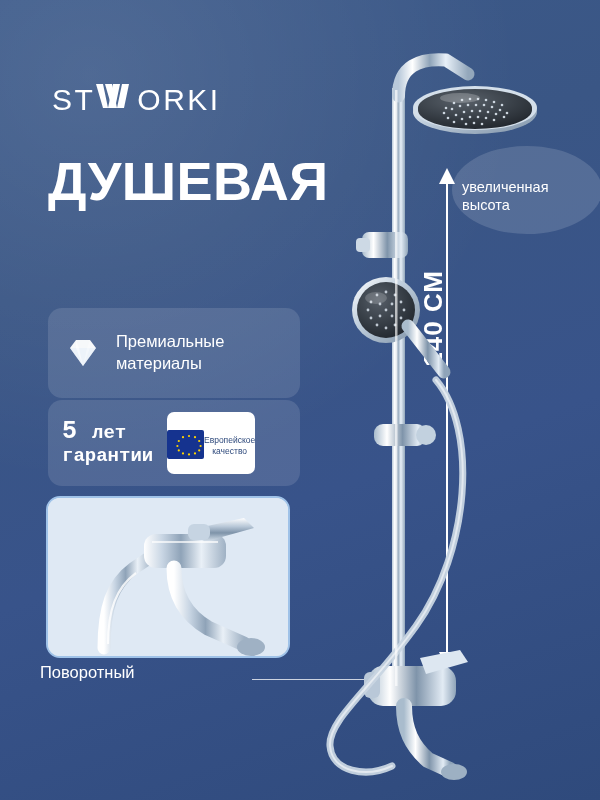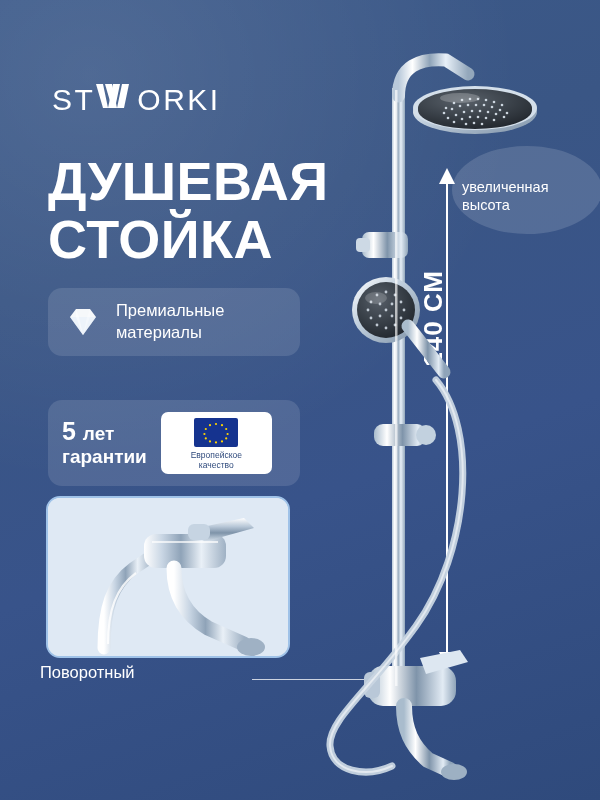--- a/index.html
+++ b/index.html
@@ -55,56 +55,56 @@
   }
   .headline .l2 { display: block; }
 
   
   .card {
     position: absolute;
     background: rgba(255,255,255,0.12);
     border-radius: 14px;
   }
   .card-materials {
-    left: 48px; top: 288px;
-    width: 252px; height: 68px;
+    left: 48px; top: 308px;
+    width: 252px; height: 90px;
     display: flex;
     align-items: center;
     padding: 0 16px;
   }
   .diamond-icon { width: 38px; height: 38px; flex: 0 0 38px; margin-right: 14px; }
   .card-materials .txt {
     color: #ffffff;
     font-size: 16.5px;
     line-height: 1.32;
     font-weight: normal;
   }
 
   
   .card-warranty {
     left: 48px; top: 400px;
     width: 252px; height: 86px;
     display: flex;
     align-items: center;
     padding: 0 14px;
   }
-  .warranty-text { color: #fff; }
+  .warranty-text { color: #fff; font-family: Liberation Mono, monospace; }
   .warranty-text .big {
     font-size: 25px; font-weight: bold; line-height: 1.1;
   }
   .warranty-text .small {
     font-size: 19px; font-weight: bold; line-height: 1.15; text-align: center;
   }
   .eu-badge {
     margin-left: 14px;
-    width: 111px; height: 62px;
+    width: 88px; height: 62px;
     background: #ffffff;
     border-radius: 7px;
     display: flex;
-    flex-direction: column;
+    flex-direction: row;
     align-items: center;
     justify-content: center;
     padding-top: 2px;
   }
   .eu-flag {
     width: 44px; height: 29px;
     background: #15338f;
     border-radius: 2px;
     position: relative;
   }
@@ -196,21 +196,20 @@
         <polygon points="12,26 17,2 24,2 19,26" fill="#ffffff" opacity="0"></polygon>
         <polygon points="17,2 24,2 19,26 12,26" fill="#ffffff"></polygon>
         <polygon points="26,2 33,2 28,26 21,26" fill="#ffffff"></polygon>
       </svg>
     </span>
     <span>ORKI</span>
   </div>
 
   <h1 class="headline">
     <span class="l1">ДУШЕВАЯ</span>
-    <span class="l2">СТОЙКА</span>
   </h1>
 
   <div class="card card-materials">
     <span class="diamond-icon">
       <svg width="38" height="38" viewBox="0 0 38 38" aria-hidden="true">
         <polygon points="6,14 12,6 26,6 32,14 19,32" fill="#ffffff" opacity="0.95"></polygon>
         <polygon points="6,14 32,14 19,32" fill="#e6eef9" opacity="0.55"></polygon>
         <polygon points="12,6 15,14 19,32 12,14" fill="#ffffff" opacity="0.5"></polygon>
         <polygon points="26,6 23,14 19,32 26,14" fill="#ffffff" opacity="0.35"></polygon>
       </svg>

